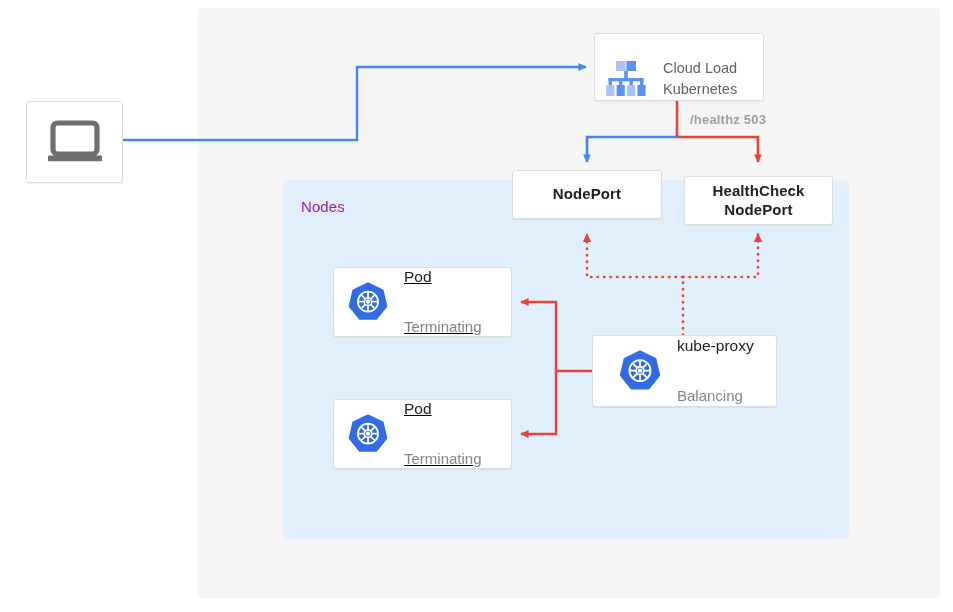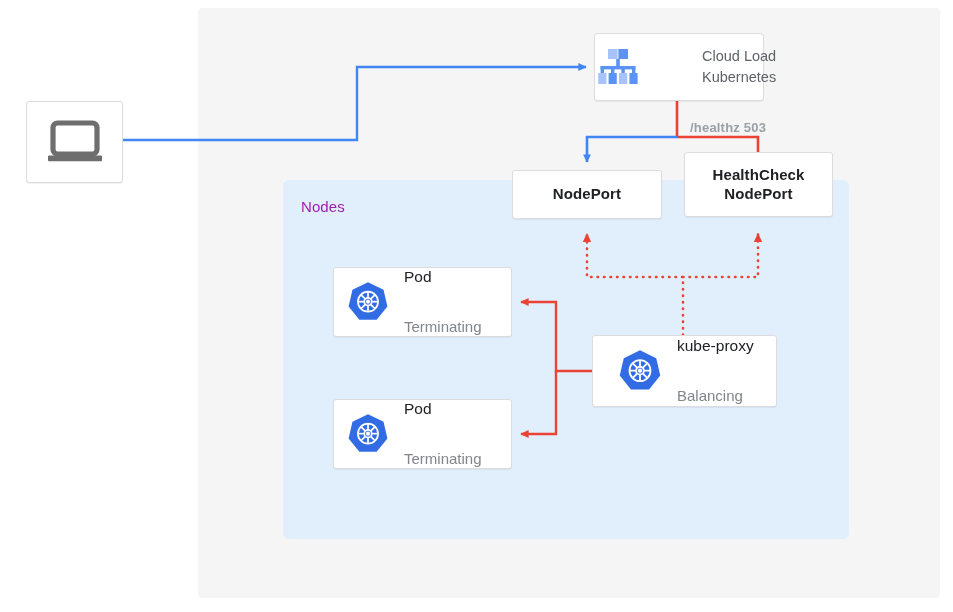--- a/index.html
+++ b/index.html
@@ -67,47 +67,47 @@
     text-align: center;
     flex-direction: column;
   }
   
   #client-card {
     left: 26px; top: 101px; width: 97px; height: 82px;
   }
   
   #clb-card {
     left: 594px; top: 33px; width: 170px; height: 68px;
-    display: flex; align-items: center; padding-left: 0; gap: 47px;
+    display: flex; align-items: flex-end; padding-left: 8px;
   }
   .clb-label {
     margin-left: 14px;
     font-size: 14.5px;
     color: #5f6368;
     line-height: 1.45;
     white-space: nowrap;
   }
   
   #nodeport-card {
     left: 512px; top: 170px; width: 150px; height: 49px;
   }
   #healthcheck-card {
-    left: 684px; top: 152px; width: 149px; height: 65px;
+    left: 684px; top: 176px; width: 149px; height: 49px;
   }
   .np-title {
     font-size: 15px;
     font-weight: bold;
     color: #202124;
     line-height: 1.25;
     letter-spacing: .1px;
   }
   
   .pod-card {
     left: 333px; width: 179px; height: 70px;
-    display: flex; align-items: center; padding-left: 12px;
+    display: flex; align-items: center; padding-left: 12px; text-decoration: underline;
   }
   #pod-card-1 { top: 267px; }
   #pod-card-2 { top: 399px; }
   #kubeproxy-card {
     left: 592px; top: 335px; width: 185px; height: 72px;
     display: flex; align-items: center; padding-left: 24px;
   }
   .k8s-text { margin-left: 14px; }
   .k8s-title {
     font-size: 15.5px;
@@ -131,21 +131,20 @@
   }
   .healthz-label {
     position: absolute;
     left: 690px;
     top: 112px;
     font-size: 13px;
     font-weight: bold;
     color: #9aa0a6;
     letter-spacing: .2px;
     white-space: nowrap;
-    margin-top: 8px;
   }
   .icon-svg { display: block; }
 </style>
 </head>
 <body>
 
 <div id="canvas">
 
   <div class="gray-panel"></div>
 

